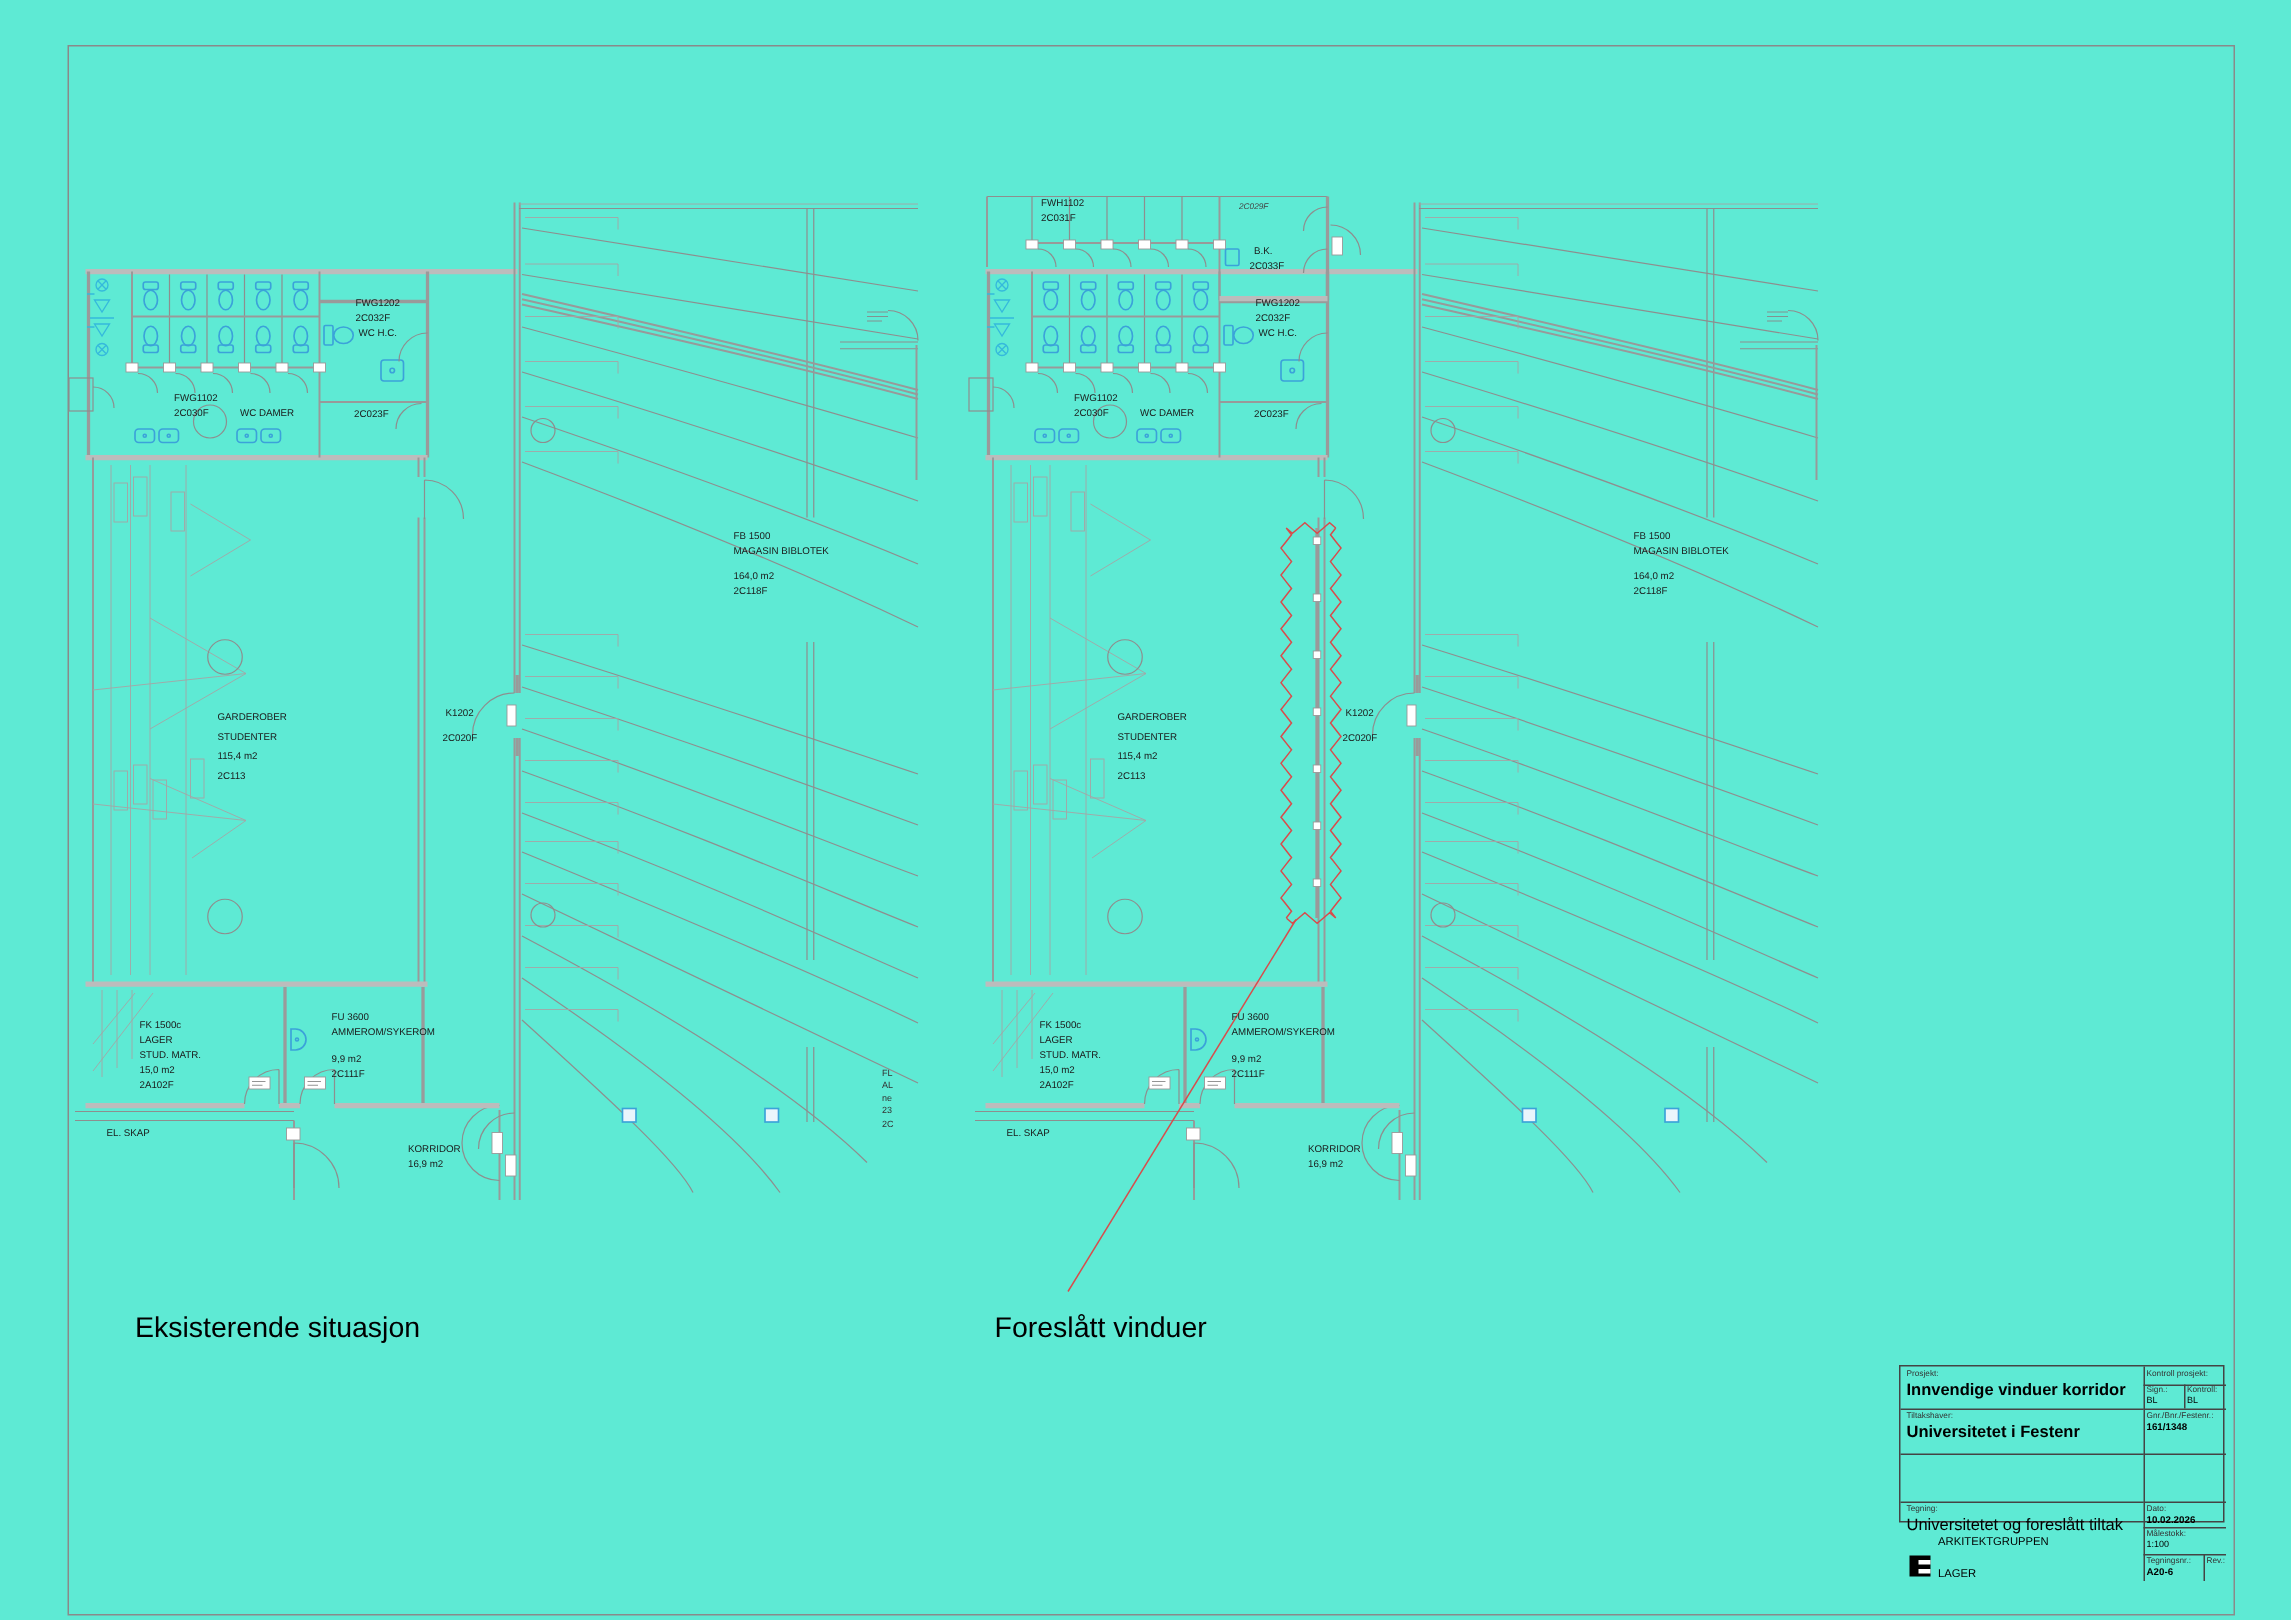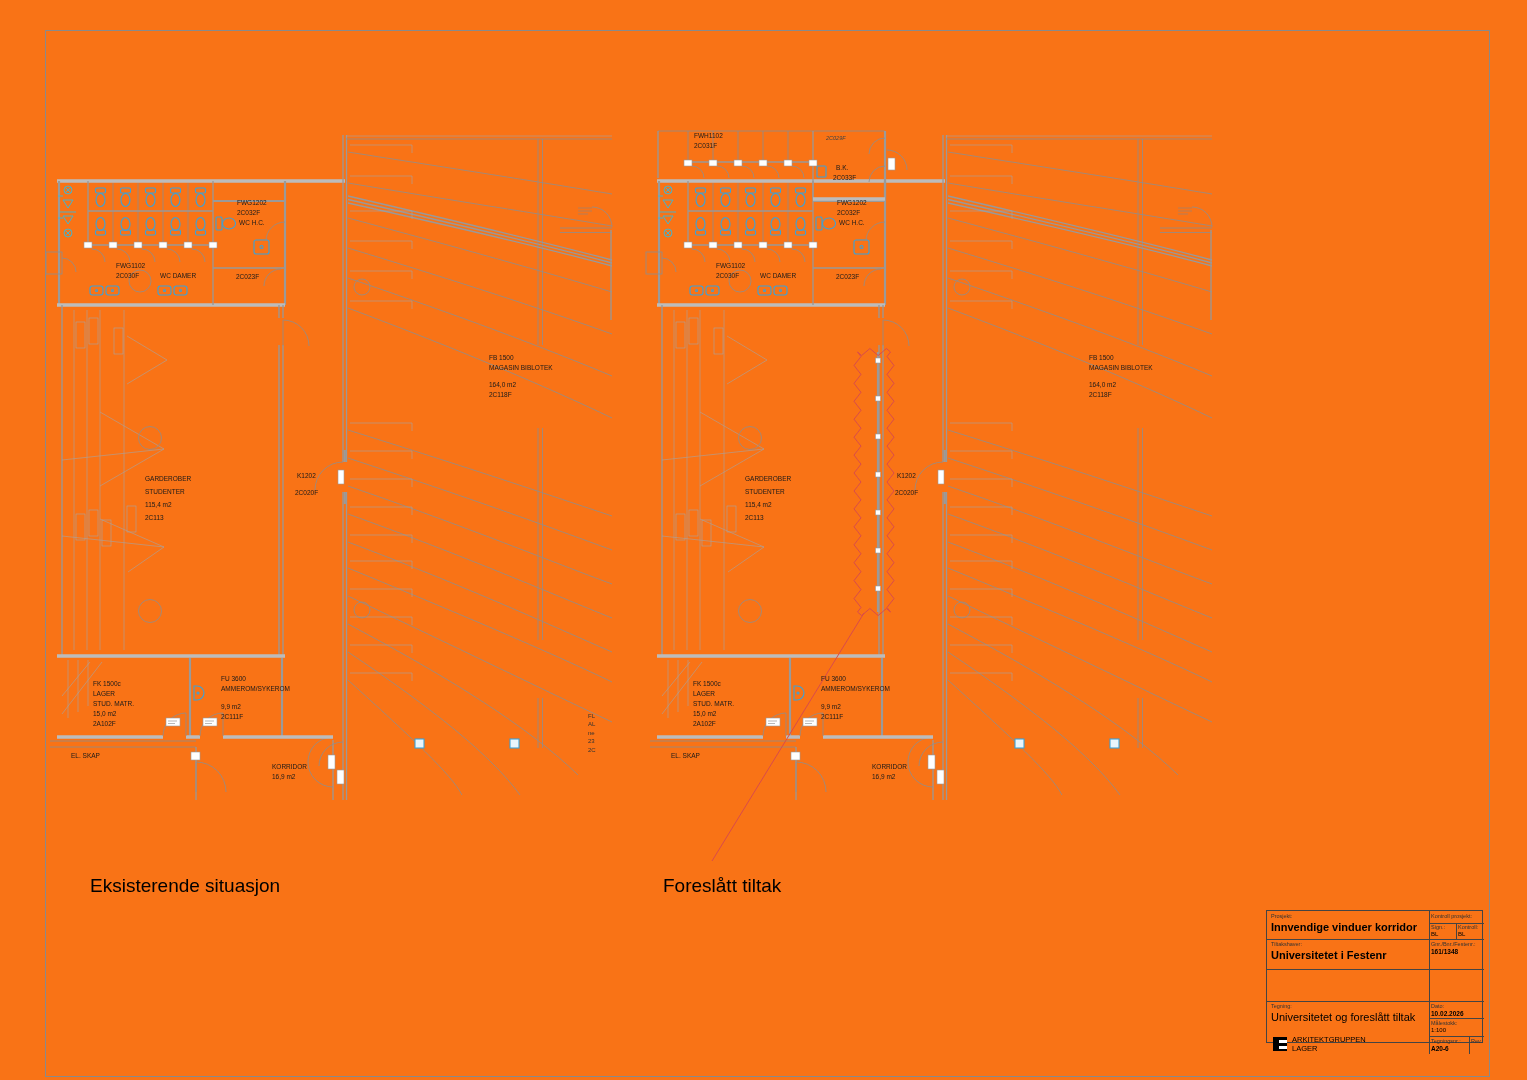--- a/index.html
+++ b/index.html
@@ -1,18 +1,18 @@
 <!DOCTYPE html>
 <html><head>
 <meta charset="utf-8">
 <style>
   *{margin:0;padding:0;box-sizing:border-box}
   html,body{width:1527px;height:1080px;background:#fff;overflow:hidden;
     font-family:"Liberation Sans",sans-serif;position:relative;color:#111}
-  .sheet{position:absolute;inset:0;background:#f97316}
+  .sheet{position:absolute;inset:0;background:#5eead4}
   .frame{position:absolute;left:45px;top:30px;width:1445px;height:1047px;border:1px solid #8a8a8a}
   svg.lines{position:absolute;left:0;top:0;pointer-events:none}
   
   .w1{stroke:#8e8e8e;stroke-width:.8;fill:none}
   .w0{stroke:#a5a5a5;stroke-width:.6;fill:none}
   .w2{stroke:#999;stroke-width:1.3;fill:none}
   .w3{stroke:#9a9a9a;stroke-width:2.2;fill:none}
   .wall{stroke:#bcbcbc;stroke-width:3.5;fill:none}
   .blue{stroke:#3ba2d9;stroke-width:1.1;fill:none}
   .bluef{stroke:#3ba2d9;stroke-width:1.1;fill:#eaf5fc}
@@ -21,21 +21,21 @@
   .red{stroke:#d94b4b;stroke-width:1;fill:none}
   .micro{stroke:#888;stroke-width:.6;fill:none}
   
   .labels{position:absolute;left:0;top:0}
   #labels-b{left:600px}
   .lb{position:absolute;font-size:6.5px;line-height:8px;white-space:nowrap;color:#1a1a1a}
   .lb.it{font-size:5.5px;font-style:italic;color:#444}
   .lb.sm{font-size:6px;color:#333}
   .caption{position:absolute;font-size:19px;color:#000;white-space:nowrap}
   
-  .tb{position:absolute;left:1266px;top:910px;width:217px;height:133px;border:1px solid #444}
+  .tb{position:absolute;left:1266px;top:910px;width:217px;height:105px;border:1px solid #444}
   .tb .ln{position:absolute;background:#444}
   .tb .s{position:absolute;white-space:nowrap;font-size:5.5px;color:#333}
   .tb .v{position:absolute;white-space:nowrap;font-size:6.5px;font-weight:bold;color:#000}
   .tb .big{position:absolute;white-space:nowrap;font-size:11px;font-weight:bold;color:#000}
   .tb .reg{position:absolute;white-space:nowrap;font-size:11px;color:#000}
   .tb .firm{position:absolute;white-space:nowrap;font-size:7.5px;color:#000}
   .tb .n{position:absolute;white-space:nowrap;font-size:6px;color:#000}
   .logo{position:absolute;width:14px;height:14px;background:#000}
   .logo:after{content:"";position:absolute;left:6px;top:3px;width:8px;height:3px;background:#fff}
   .logo:before{content:"";position:absolute;left:6px;top:9px;width:8px;height:3px;background:#fff}
@@ -293,21 +293,21 @@
     <div class="lb sm" style="left:588px;top:737px">23</div>
     <div class="lb sm" style="left:588px;top:746px">2C</div>
     <div class="lb" style="left:694px;top:132px">FWH1102</div>
     <div class="lb" style="left:694px;top:142px">2C031F</div>
     <div class="lb" style="left:836px;top:164px">B.K.</div>
     <div class="lb" style="left:833px;top:174px">2C033F</div>
     <div class="lb it" style="left:826px;top:134px">2C029F</div>
   </div>
 
   <div class="caption" style="left:90px;top:875px">Eksisterende situasjon</div>
-  <div class="caption" style="left:663px;top:875px">Foreslått tiltak</div>
+  <div class="caption" style="left:663px;top:875px">Foreslått vinduer</div>
 
   <div class="tb">
     <div class="ln" style="left:162px;top:0;width:1px;height:143px"></div>
     <div class="ln" style="left:0;top:28px;width:162px;height:1px"></div>
     <div class="ln" style="left:0;top:58px;width:162px;height:1px"></div>
     <div class="ln" style="left:0;top:90px;width:162px;height:1px"></div>
     <div class="ln" style="left:162px;top:12px;width:55px;height:1px"></div>
     <div class="ln" style="left:162px;top:28px;width:55px;height:1px"></div>
     <div class="ln" style="left:162px;top:58px;width:55px;height:1px"></div>
     <div class="ln" style="left:162px;top:90px;width:55px;height:1px"></div>
@@ -316,21 +316,21 @@
     <div class="ln" style="left:189px;top:12px;width:1px;height:16px"></div>
     <div class="ln" style="left:202px;top:125px;width:1px;height:18px"></div>
 
     <div class="s" style="left:4px;top:2px">Prosjekt:</div>
     <div class="big" style="left:4px;top:10px">Innvendige vinduer korridor</div>
     <div class="s" style="left:4px;top:30px">Tiltakshaver:</div>
     <div class="big" style="left:4px;top:38px">Universitetet i Festenr</div>
     <div class="s" style="left:4px;top:92px">Tegning:</div>
     <div class="reg" style="left:4px;top:100px">Universitetet og foreslått tiltak</div>
     <div class="logo" style="left:6px;top:126px"></div>
-    <div class="firm" style="left:25px;top:124px">ARKITEKTGRUPPEN</div>
+    <div class="firm" style="left:25px;top:112px">ARKITEKTGRUPPEN</div>
     <div class="firm" style="left:25px;top:133px">LAGER</div>
 
     <div class="s" style="left:164px;top:2px">Kontroll prosjekt:</div>
     <div class="s" style="left:164px;top:13px">Sign.:</div>
     <div class="n" style="left:164px;top:20px">BL</div>
     <div class="s" style="left:191px;top:13px">Kontroll:</div>
     <div class="n" style="left:191px;top:20px">BL</div>
     <div class="s" style="left:164px;top:30px">Gnr./Bnr./Festenr.:</div>
     <div class="v" style="left:164px;top:37px">161/1348</div>
     <div class="s" style="left:164px;top:92px">Dato:</div>

